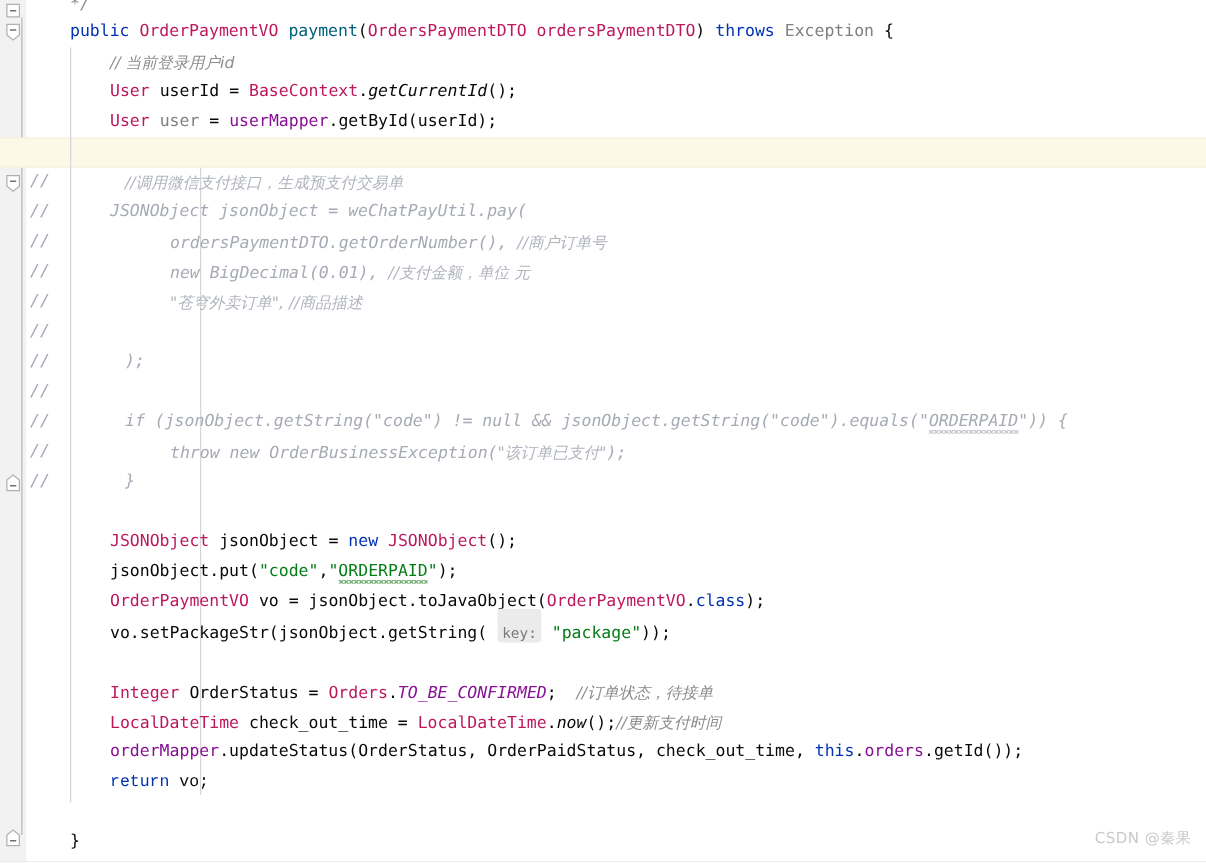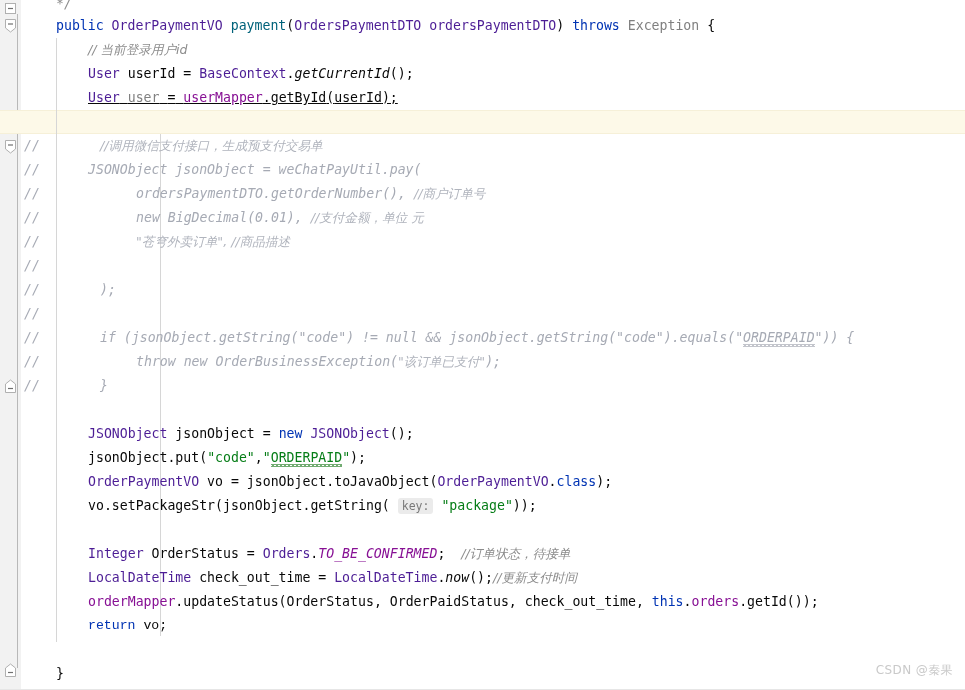--- a/index.html
+++ b/index.html
@@ -93,21 +93,21 @@
     position: absolute;
     left: 10px;
     width: 15px;
     height: 15px;
     margin-left: -7px;
   }
   .fold svg { display: block; }
 
   
   .kw       { color: #0033b3; }            
-  .type     { color: #4c1d95; margin-top: 48px; }            
+  .type     { color: #be185d; margin-top: 48px; }            
   .fn       { color: #00627a; }            
   .field    { color: #871094; }            
   .static   { color: #871094; font-style: italic; }   
   .sfn      { color: #080808; font-style: italic; }   
   .dim      { color: #808080; margin-top: 16px; }            
   .str      { color: #067d17; }            
   .cmt      { color: #8c8c8c; font-style: italic; }   
 
   
   .disabled, .disabled * {
@@ -138,21 +138,21 @@
     background-image:
       linear-gradient(135deg, transparent 40%, #b9bcc4 40%, #b9bcc4 60%, transparent 60%),
       linear-gradient(45deg, transparent 40%, #b9bcc4 40%, #b9bcc4 60%, transparent 60%);
   }
 
   
   .hint {
     background: #ebebeb;
     color: #7a7a7a;
     border-radius: 3px;
-    padding: 1px 4px 1px 4px;
+    padding: 12px 4px 1px 4px;
     font-size: 11.5px;
     font-style: normal;
   }
 
   
   .cn {
     font-family: "DejaVu Sans", "Liberation Sans", sans-serif;
     font-size: 12.6px;
   }
 
@@ -237,21 +237,21 @@
 
     <div class="row" style="top:38px;">
       <span class="ctext cmt cn" style="left:88px;">// 当前登录用户id</span>
     </div>
 
     <div class="row" style="top:62px;">
       <span class="ctext" style="left:88px;"><span class="type">User</span> <span>userId</span> <span>=</span> <span class="type">BaseContext</span><span>.</span><span class="sfn">getCurrentId</span><span>();</span></span>
     </div>
 
     <div class="row" style="top:86px;">
-      <span class="ctext" style="left:88px;text-decoration:underline;"><span class="type">User</span> <span class="dim">user</span> <span>=</span> <span class="field">userMapper</span><span>.</span><span>getById</span>(<span>userId</span><span>);</span></span>
+      <span class="ctext" style="left:88px;"><span class="type">User</span> <span class="dim">user</span> <span>=</span> <span class="field">userMapper</span><span>.</span><span>getById</span>(<span>userId</span><span>);</span></span>
     </div>
 
     <div class="row disabled" style="top:134px;">
       <span class="cmark">//</span>
       <span class="ctext cn" style="left:100px;">//调用微信支付接口，生成预支付交易单</span>
     </div>
 
     <div class="row disabled" style="top:158px;">
       <span class="cmark">//</span>
       <span class="ctext" style="left:88px;">JSONObject jsonObject = weChatPayUtil.pay(</span>

